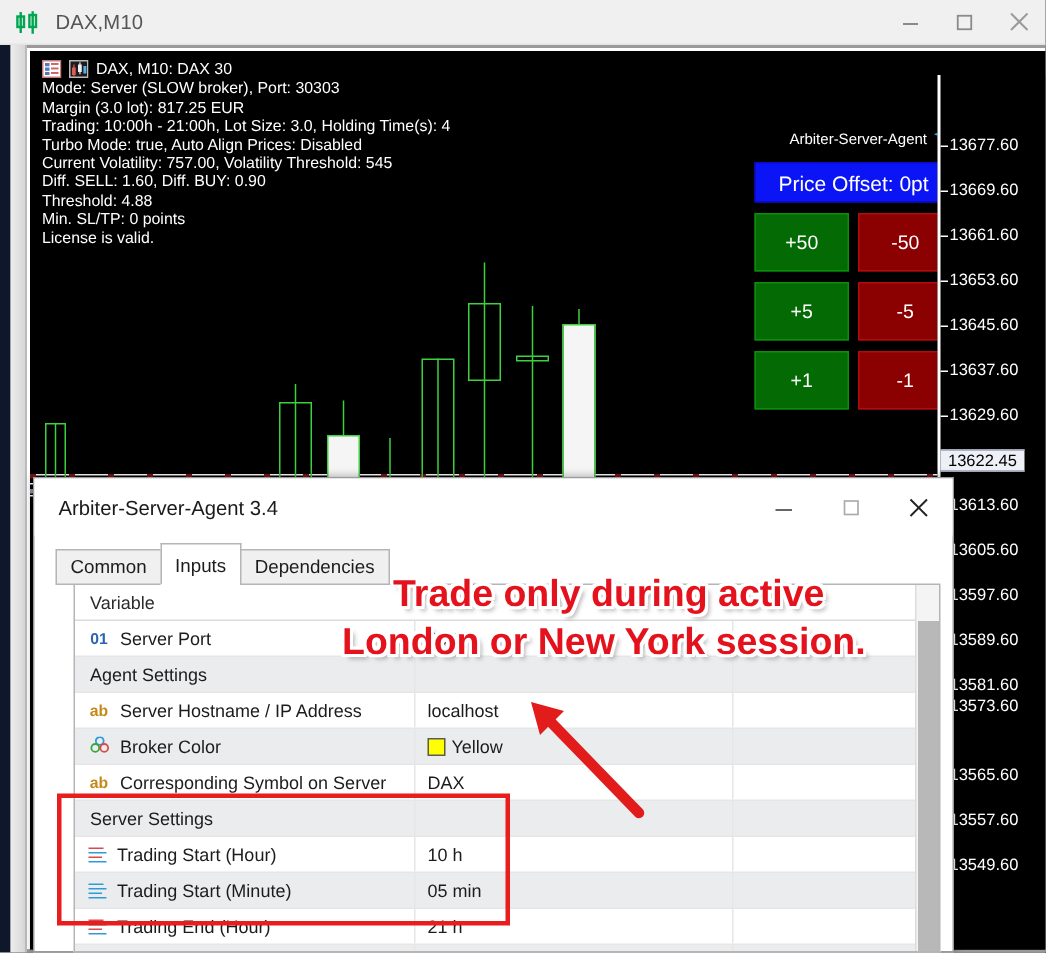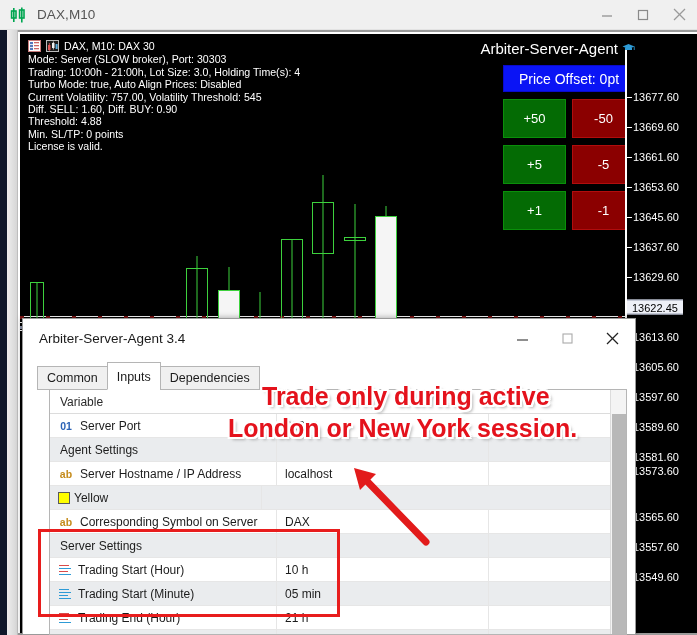--- a/index.html
+++ b/index.html
@@ -69,21 +69,21 @@
   
   .info-block {
     position: absolute; left: 8px; top: 6px; color: #fff;
     font-size: 10.6px; line-height: 12.4px; white-space: nowrap;
   }
   .info-head { display:flex; align-items:center; gap:5px; margin-bottom:1px; }
   .ico-sq { width: 13px; height: 12px; display:inline-block; position:relative; }
 
   
   .agent-panel { position: absolute; right: 62px; top: 6px; width: 132px; }
-  .agent-title { color:#fff; font-size:15px; text-align:right; white-space:nowrap; display:flex; align-items:center; justify-content:flex-end; gap:4px;}
+  .agent-title { color:#fff; font-size:10px; text-align:right; white-space:nowrap; display:flex; align-items:center; justify-content:flex-end; gap:4px;margin-top:46px;}
   .btn-offset {
     margin-top: 8px; width: 132px; height: 27px; background: #0a14f5;
     color: #fff; font-size: 14px; display:flex; align-items:center; justify-content:center;
     border: 1px solid #0a0acc;
   }
   .btn-row { display:flex; gap:6px; margin-top: 7px; }
   .btn-pm {
     width: 63px; height: 39px; display:flex; align-items:center; justify-content:center;
     font-size: 13px; color:#fff;
   }
@@ -285,20 +285,21 @@
                 <rect x="2" y="5" width="2.5" height="5" fill="#e05a5a"></rect>
                 <rect x="2.9" y="3" width="0.8" height="8" fill="#e05a5a"></rect>
                 <rect x="6" y="3" width="2.5" height="5" fill="#f0f0f0"></rect>
                 <rect x="6.9" y="1.5" width="0.8" height="8" fill="#f0f0f0"></rect>
                 <rect x="9.6" y="4" width="2" height="5" fill="#5ab0e0"></rect>
               </svg>
             </span>
             <span>DAX, M10:  DAX 30</span>
           </div>
           <div>Mode: Server (SLOW broker), Port: 30303</div>
+          <div>Margin (3.0 lot): 817.25 EUR</div>
           <div>Trading: 10:00h - 21:00h, Lot Size: 3.0, Holding Time(s): 4</div>
           <div>Turbo Mode: true, Auto Align Prices: Disabled</div>
           <div>Current Volatility: 757.00, Volatility Threshold: 545</div>
           <div>Diff. SELL: 1.60, Diff. BUY: 0.90</div>
           <div>Threshold: 4.88</div>
           <div>Min. SL/TP: 0 points</div>
           <div>License is valid.</div>
         </div>
 
         <div class="agent-panel">
@@ -416,20 +417,30 @@
         <div class="grow">
           <div class="c1">
             <span class="tyico ab">ab</span>
             <span>Server Hostname / IP Address</span>
           </div>
           <div class="c2">localhost</div>
           <div class="c3"></div>
         </div>
 
         <div class="grow alt">
+          <div class="c1">
+            <span class="tyico">
+              <svg width="13" height="11" viewBox="0 0 13 11" style="vertical-align:-1px">
+                <circle cx="6.5" cy="3" r="2.6" fill="none" stroke="#2e9bd6" stroke-width="1.2"></circle>
+                <circle cx="3.5" cy="7.6" r="2.6" fill="none" stroke="#37a93c" stroke-width="1.2"></circle>
+                <circle cx="9.5" cy="7.6" r="2.6" fill="none" stroke="#d94b4b" stroke-width="1.2"></circle>
+              </svg>
+            </span>
+            <span>Broker Color</span>
+          </div>
           <div class="c2">
             <span class="swatch"></span>
             <span>Yellow</span>
           </div>
           <div class="c3"></div>
         </div>
 
         <div class="grow">
           <div class="c1">
             <span class="tyico ab">ab</span>

